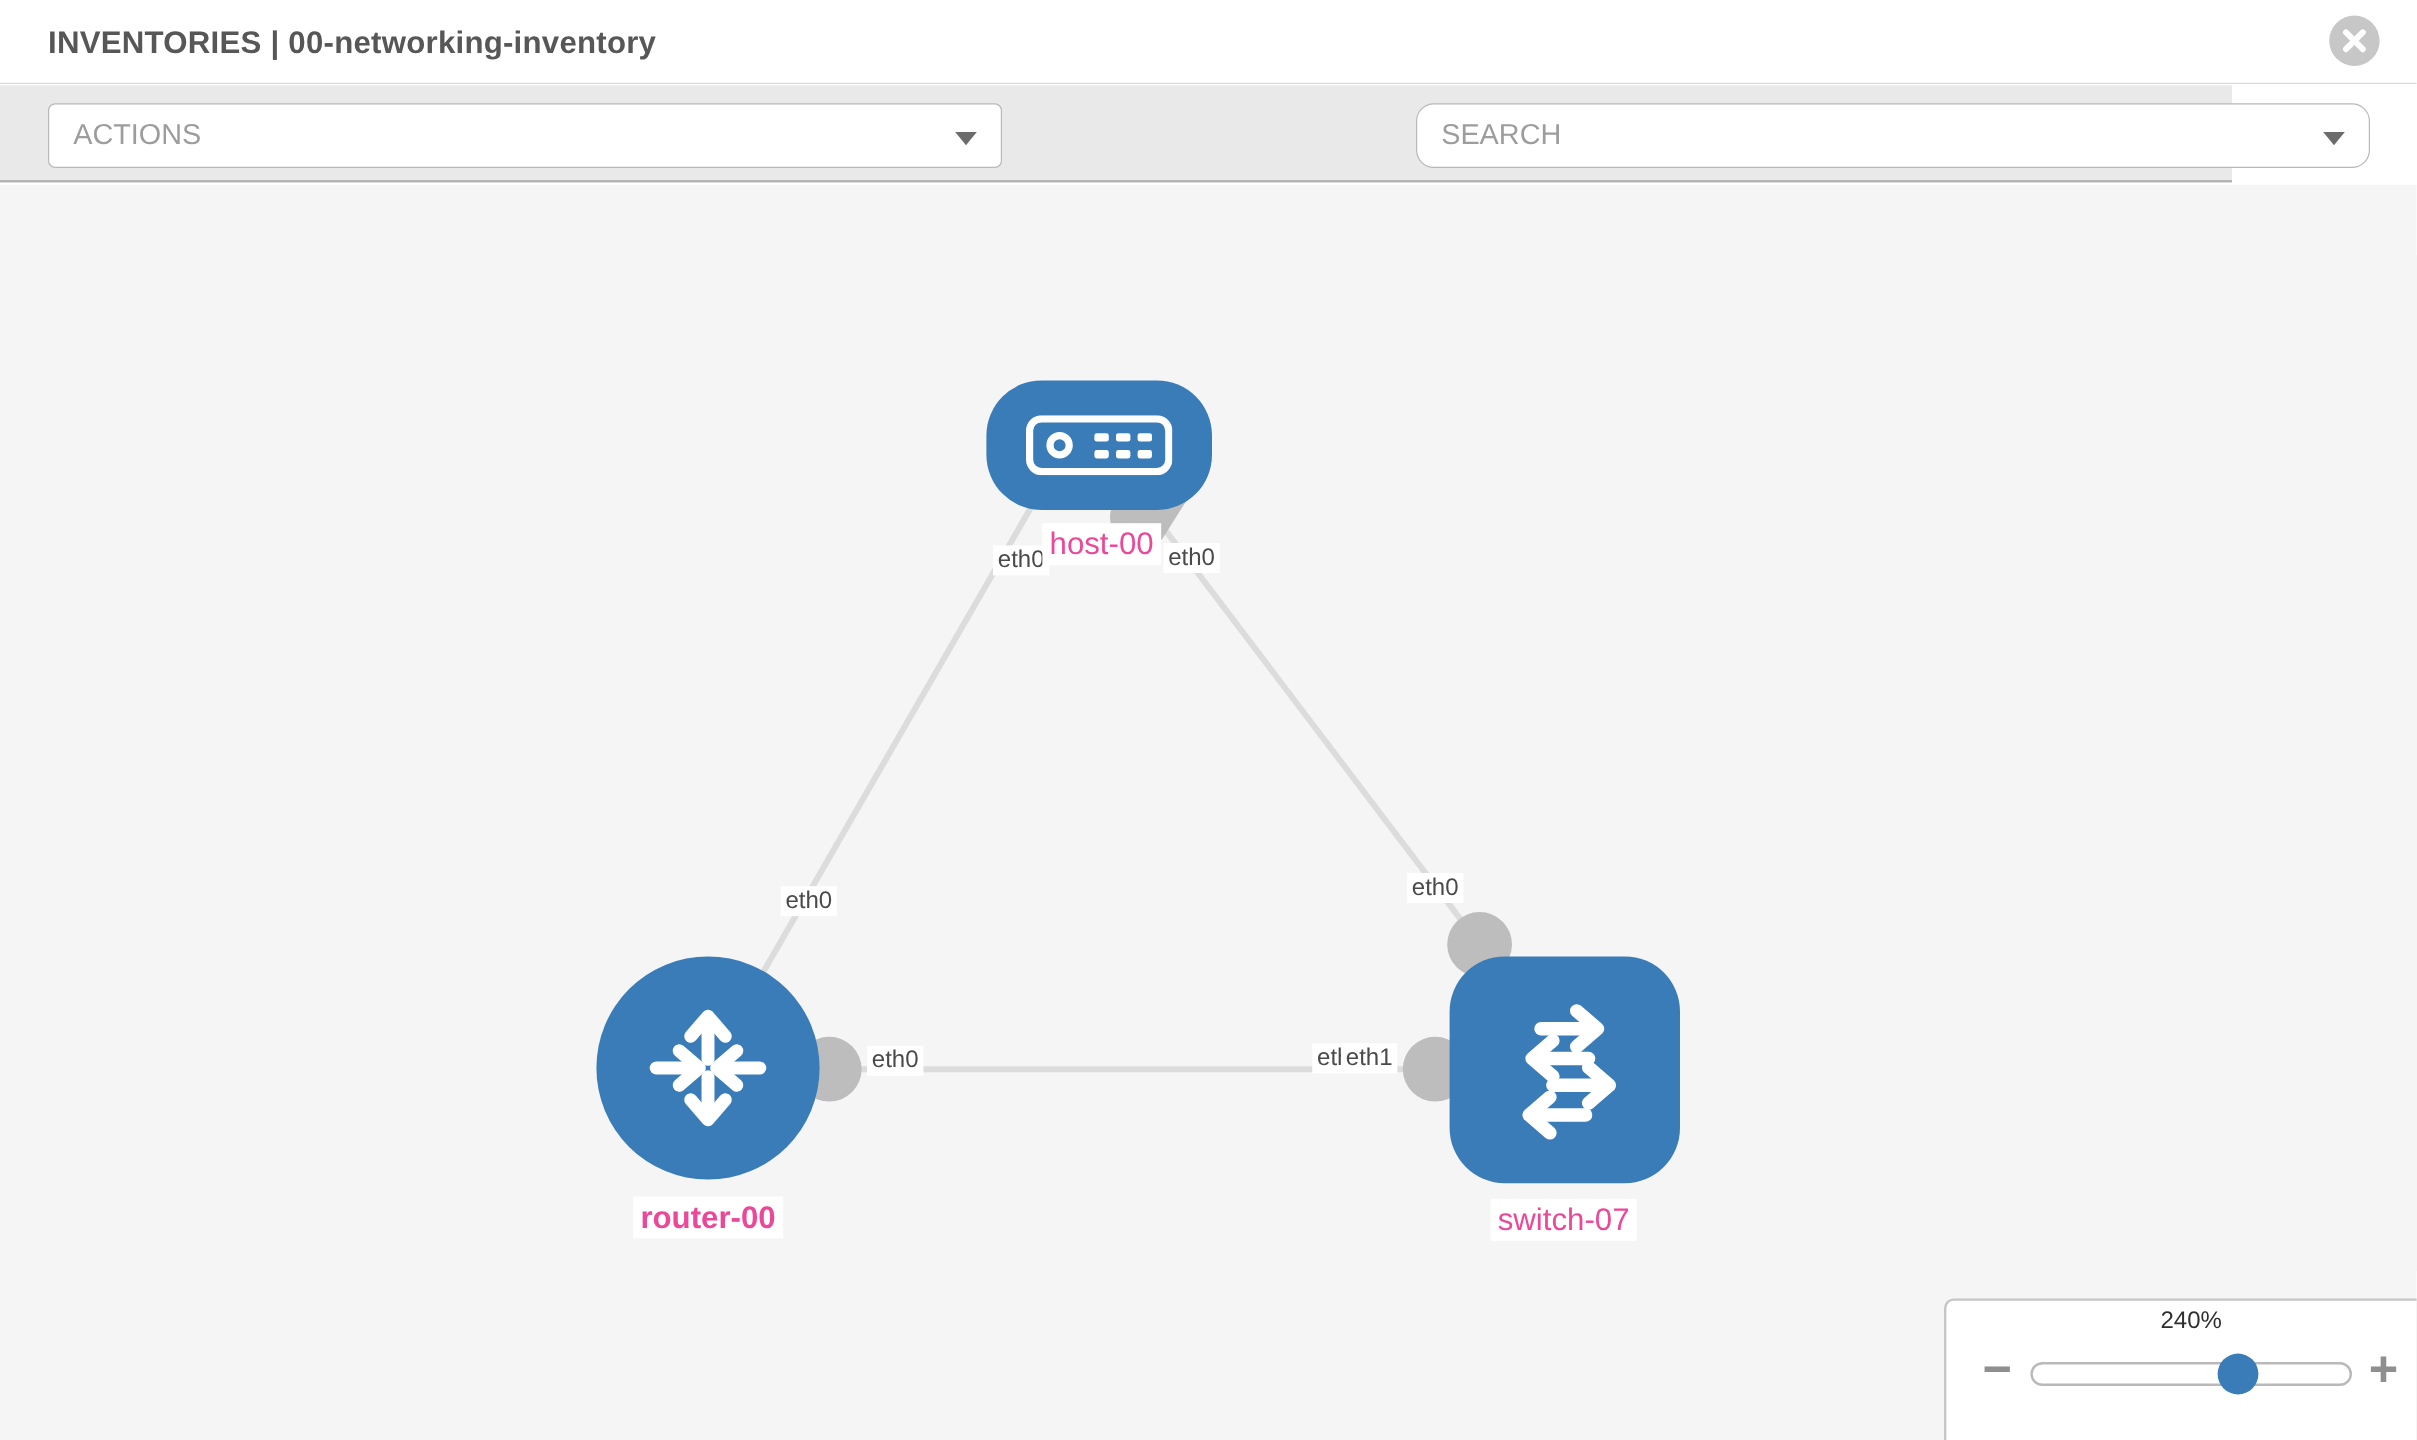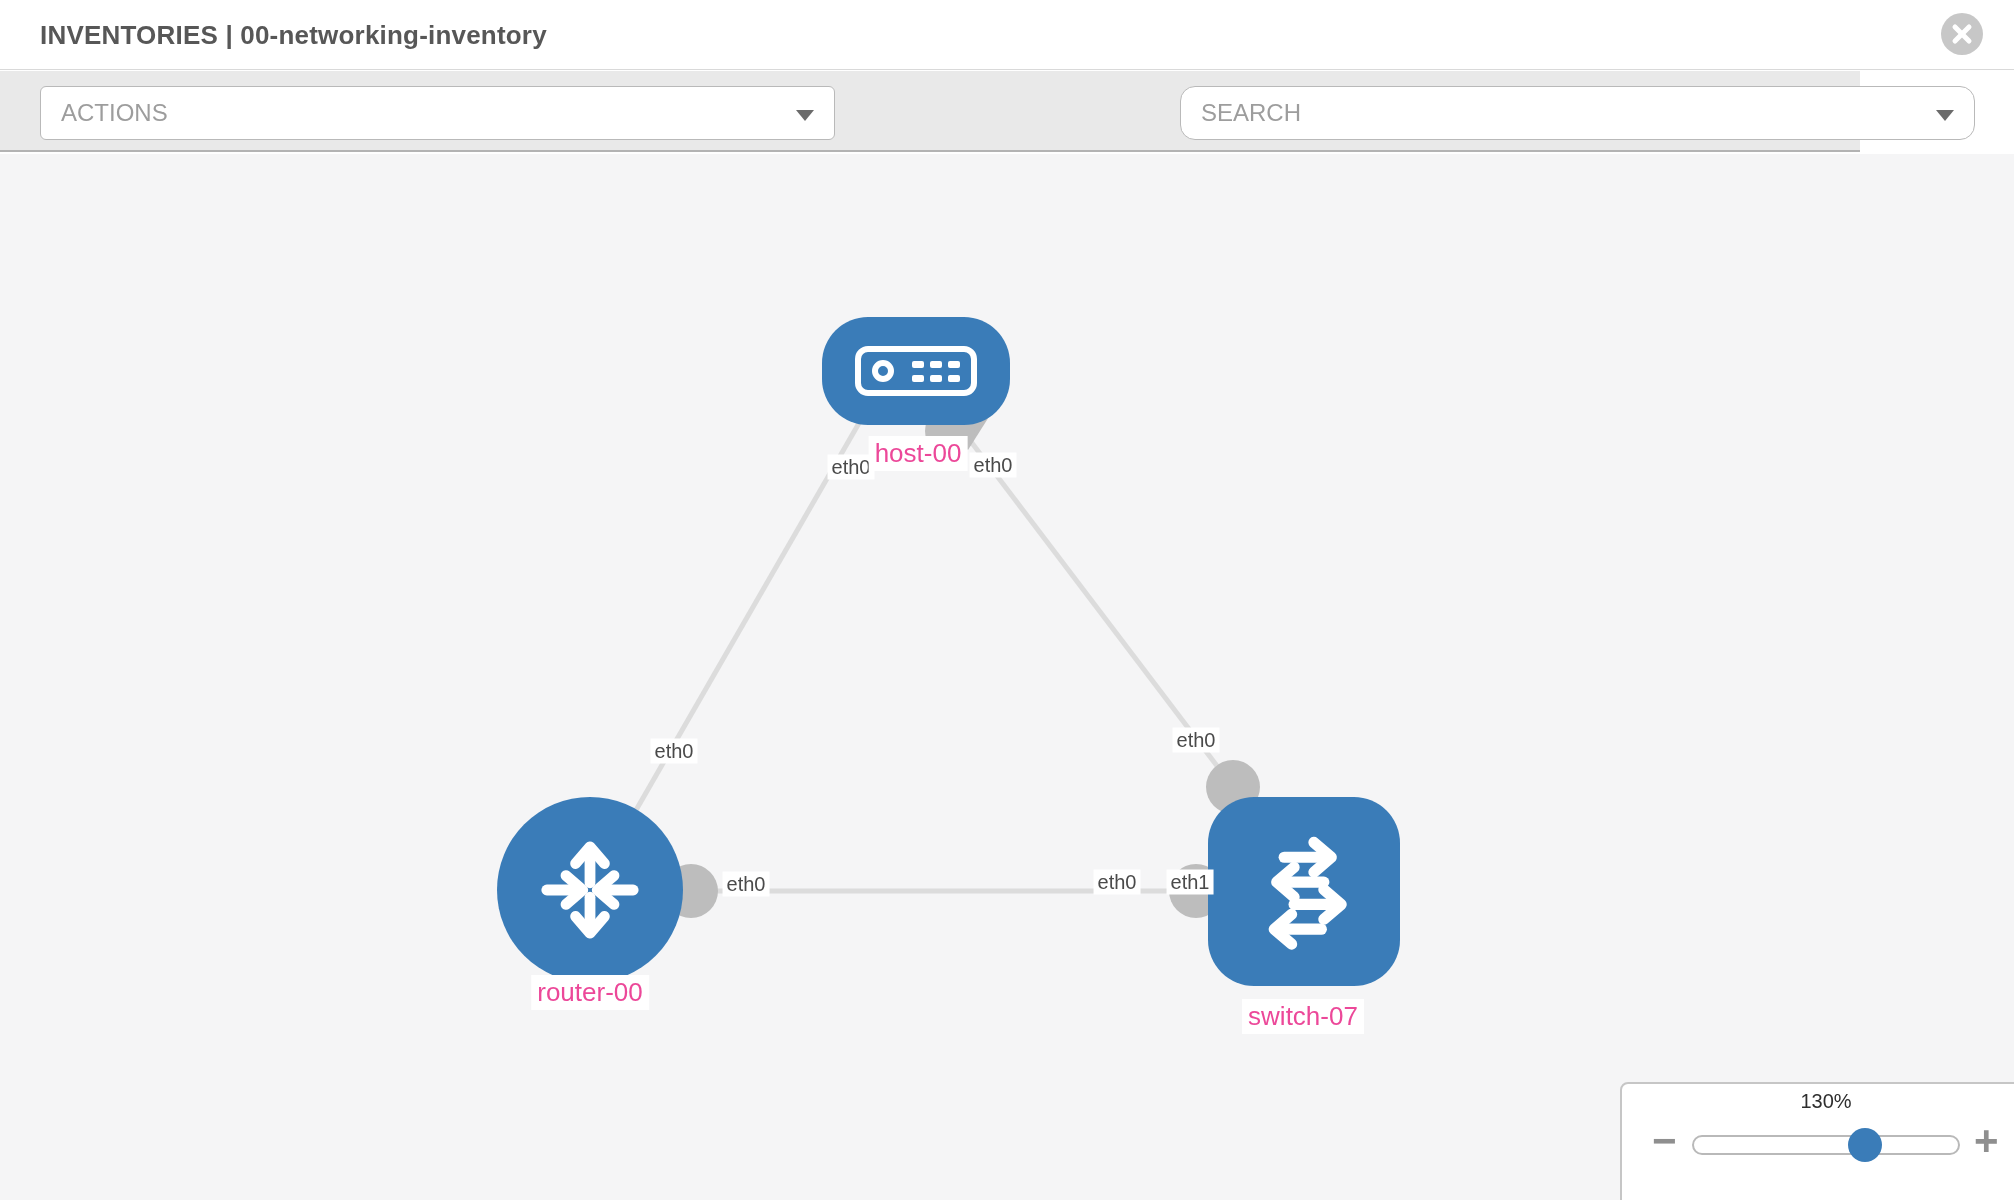--- a/index.html
+++ b/index.html
@@ -36,31 +36,31 @@
     background:#f5f5f6; }
   .links-svg { position:absolute; left:0; top:0; width:2014px; height:1046px; }
   .node { position:absolute; background:var(--node_blue,#3a7cb8); cursor:pointer;
     display:flex; align-items:center; justify-content:center; }
   .node-host   { left:822px; top:163px; width:188px; height:108px; border-radius:46px; }
   .node-router { left:497px; top:643px; width:186px; height:186px; border-radius:50%; }
   .node-switch { left:1208px; top:643px; width:192px; height:189px; border-radius:46px; }
   .node-label { position:absolute; transform:translateX(-50%); background:#ffffff;
     color:#ec4899; font-size:26px; padding:2px 6px; white-space:nowrap; z-index:6; }
   .lbl-host   { left:918px;  top:282px; }
-  .lbl-router { left:590px;  top:821px; }
+  .lbl-router { left:590px;  top:843px;font-weight:bold; }
   .lbl-switch { left:1303px; top:845px; }
   .if-label { position:absolute; transform:translate(-50%,-50%); background:#ffffff;
     color:#4a4a4a; font-size:20px; padding:1px 4px; white-space:nowrap; z-index:5; }
   .if-host-left    { left:851px;  top:313px; }
   .if-host-right   { left:993px;  top:311px; }
   .if-link1-mid    { left:674px;  top:597px; }
   .if-switch-top   { left:1196px; top:586px; }
   .if-router-right { left:746px;  top:730px; }
   .if-switch-left-under { left:1117px; top:728px; z-index:5; }
-  .if-switch-left-over  { left:1190px; top:728px; z-index:6; }
+  .if-switch-left-over  { left:1141px; top:728px; z-index:6; }
   
   .zoom-panel { position:absolute; left:1620px; top:1082px; width:396px; height:120px;
     background:#ffffff; border:2px solid #c6c6c6; border-radius:8px 0 0 0; }
   .zoom-value { position:absolute; left:204px; top:6px; transform:translateX(-50%);
     font-size:20px; color:#2e2e2e; }
   .zoom-minus, .zoom-plus { position:absolute; top:36px; font-size:42px; font-weight:bold;
     color:#8f8f8f; cursor:pointer; line-height:42px; }
   .zoom-minus { left:30px; }
   .zoom-plus  { left:352px; }
   .zoom-track { position:absolute; left:70px; top:51px; width:268px; height:20px;
@@ -179,20 +179,20 @@
     <span class="if-label if-host-left">eth0</span>
     <span class="if-label if-host-right">eth0</span>
     <span class="if-label if-link1-mid">eth0</span>
     <span class="if-label if-switch-top">eth0</span>
     <span class="if-label if-router-right">eth0</span>
     <span class="if-label if-switch-left-under">eth0</span>
     <span class="if-label if-switch-left-over">eth1</span>
   </div>
 
   <div class="zoom-panel">
-    <div class="zoom-value">130%</div>
+    <div class="zoom-value">240%</div>
     <div class="zoom-minus">−</div>
     <div class="zoom-track"></div>
     <div class="zoom-thumb"></div>
     <div class="zoom-plus">+</div>
   </div>
 
 </div>
 
 </body></html>

